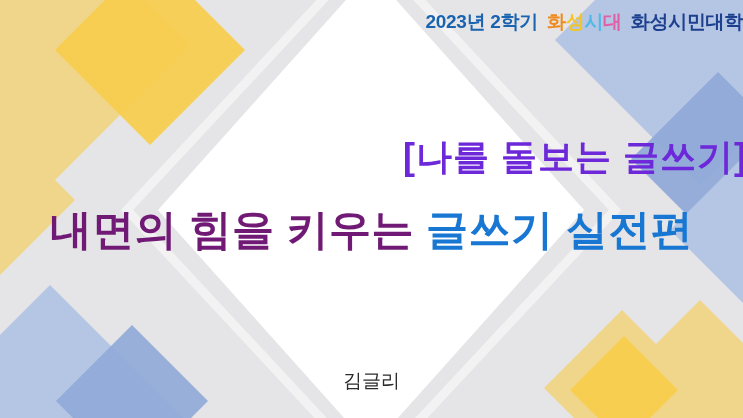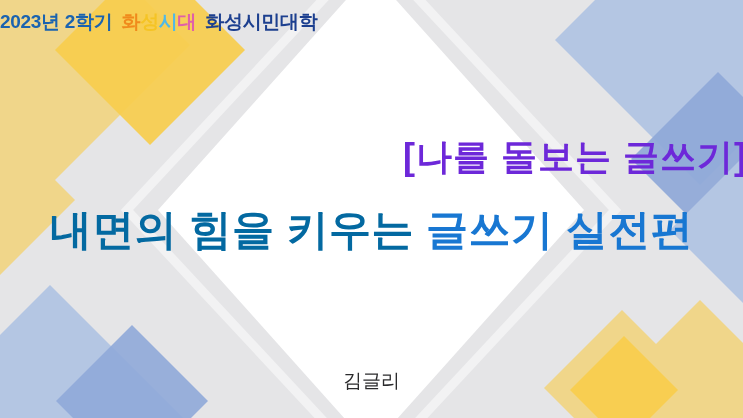--- a/index.html
+++ b/index.html
@@ -23,21 +23,21 @@
     height: 418px;
     display: block;
   }
 
   
   .header {
     position: absolute;
     top: 12px;
     left: 0;
     width: 743px;
-    text-align: left;
+    text-align: right;
     z-index: 5;
     white-space: nowrap;
     line-height: 1;
   }
   .header span {
     font-weight: bold;
     font-size: 19px;
     letter-spacing: -0.3px;
     vertical-align: baseline;
   }
@@ -70,21 +70,21 @@
     left: 0;
     width: 743px;
     text-align: center;
     z-index: 5;
     font-size: 42px;
     font-weight: bold;
     letter-spacing: 0.5px;
     line-height: 1.15;
     white-space: nowrap;
   }
-  .t2-dark { color: #0369a1; }
+  .t2-dark { color: #701a75; }
   .t2-blue { color: #1877d2; text-align: center; }
   .t2-sp   { display: inline-block; width: 12px; }
 
   .author {
     position: absolute;
     top: 368px;
     left: 0;
     width: 743px;
     text-align: center;
     z-index: 5;

